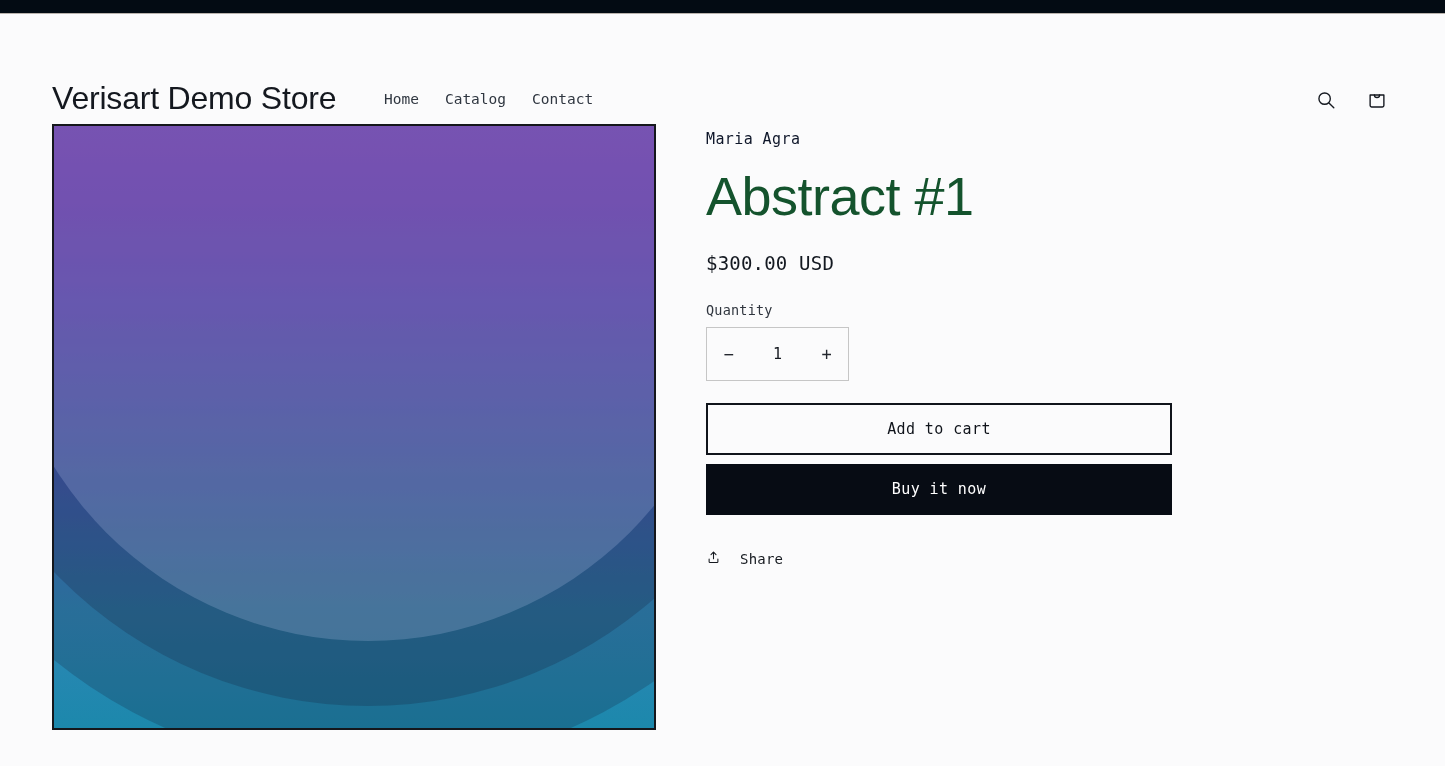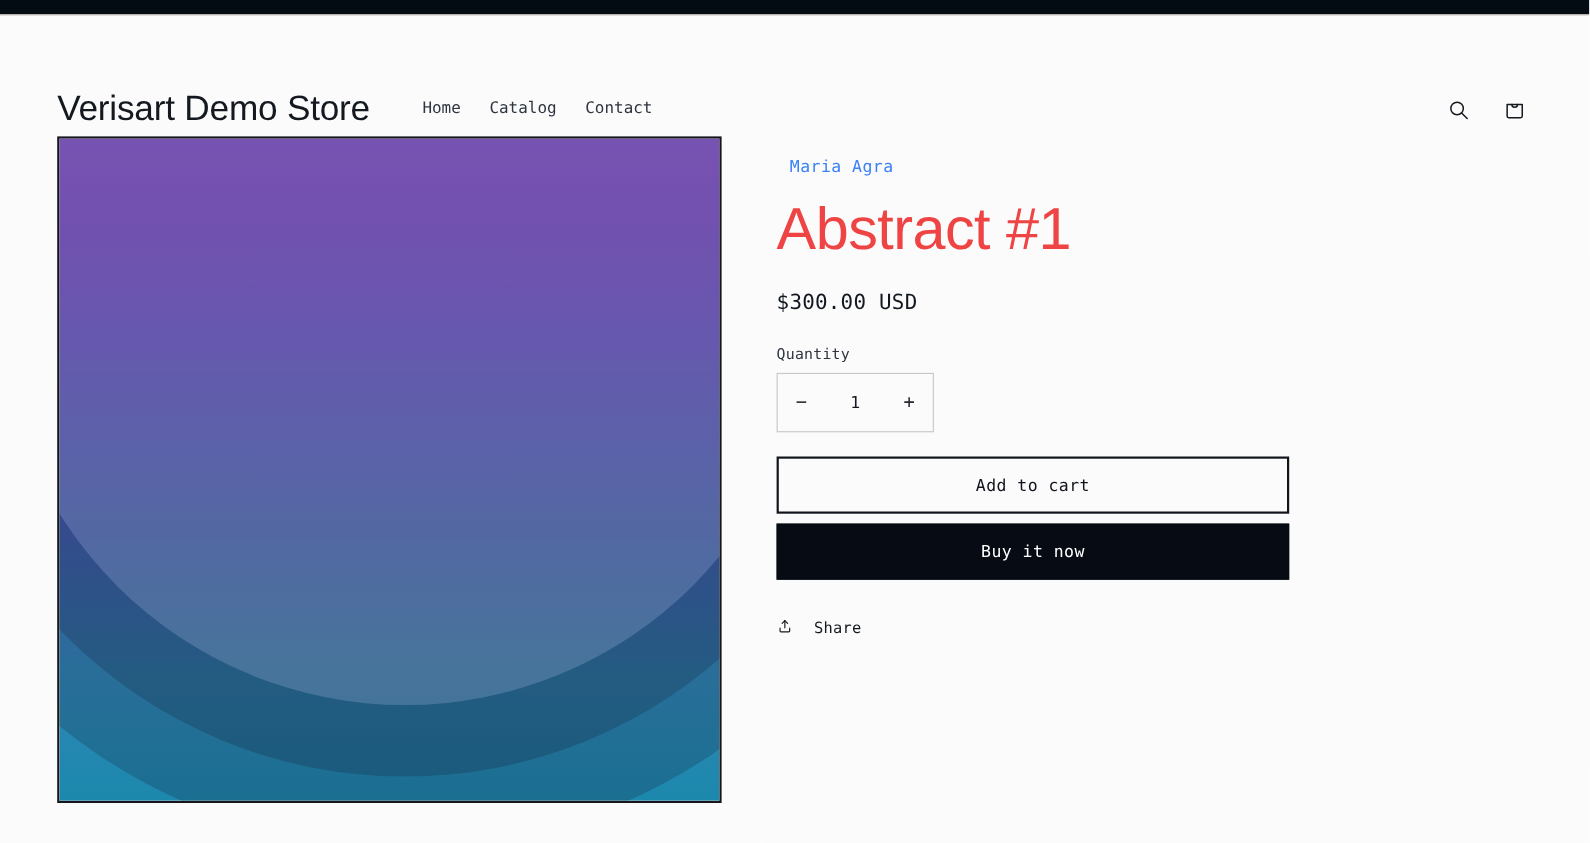--- a/index.html
+++ b/index.html
@@ -140,30 +140,30 @@
   
   .info-col {
     position: absolute;
     left: 706px;
     top: 0;
     width: 540px;
   }
   .vendor {
     font-family: "DejaVu Sans Mono", monospace;
     font-size: 15px;
-    color: #3b82f6;
+    color: #0f172a;
     letter-spacing: 0.4px;
-    margin: 12px;
+    margin: 0;
     padding-top: 6px;
   }
   .product-title {
     font-family: "Liberation Sans", sans-serif;
     font-size: 54px;
     font-weight: 400;
-    color: #ef4444;
+    color: #14532d;
     margin: 20px 0 0 0;
     letter-spacing: -0.5px;
     line-height: 1.05;
   }
   .price {
     font-family: "DejaVu Sans Mono", monospace;
     font-size: 19px;
     color: #131820;
     margin: 27px 0 0 0;
     letter-spacing: 0.2px;

